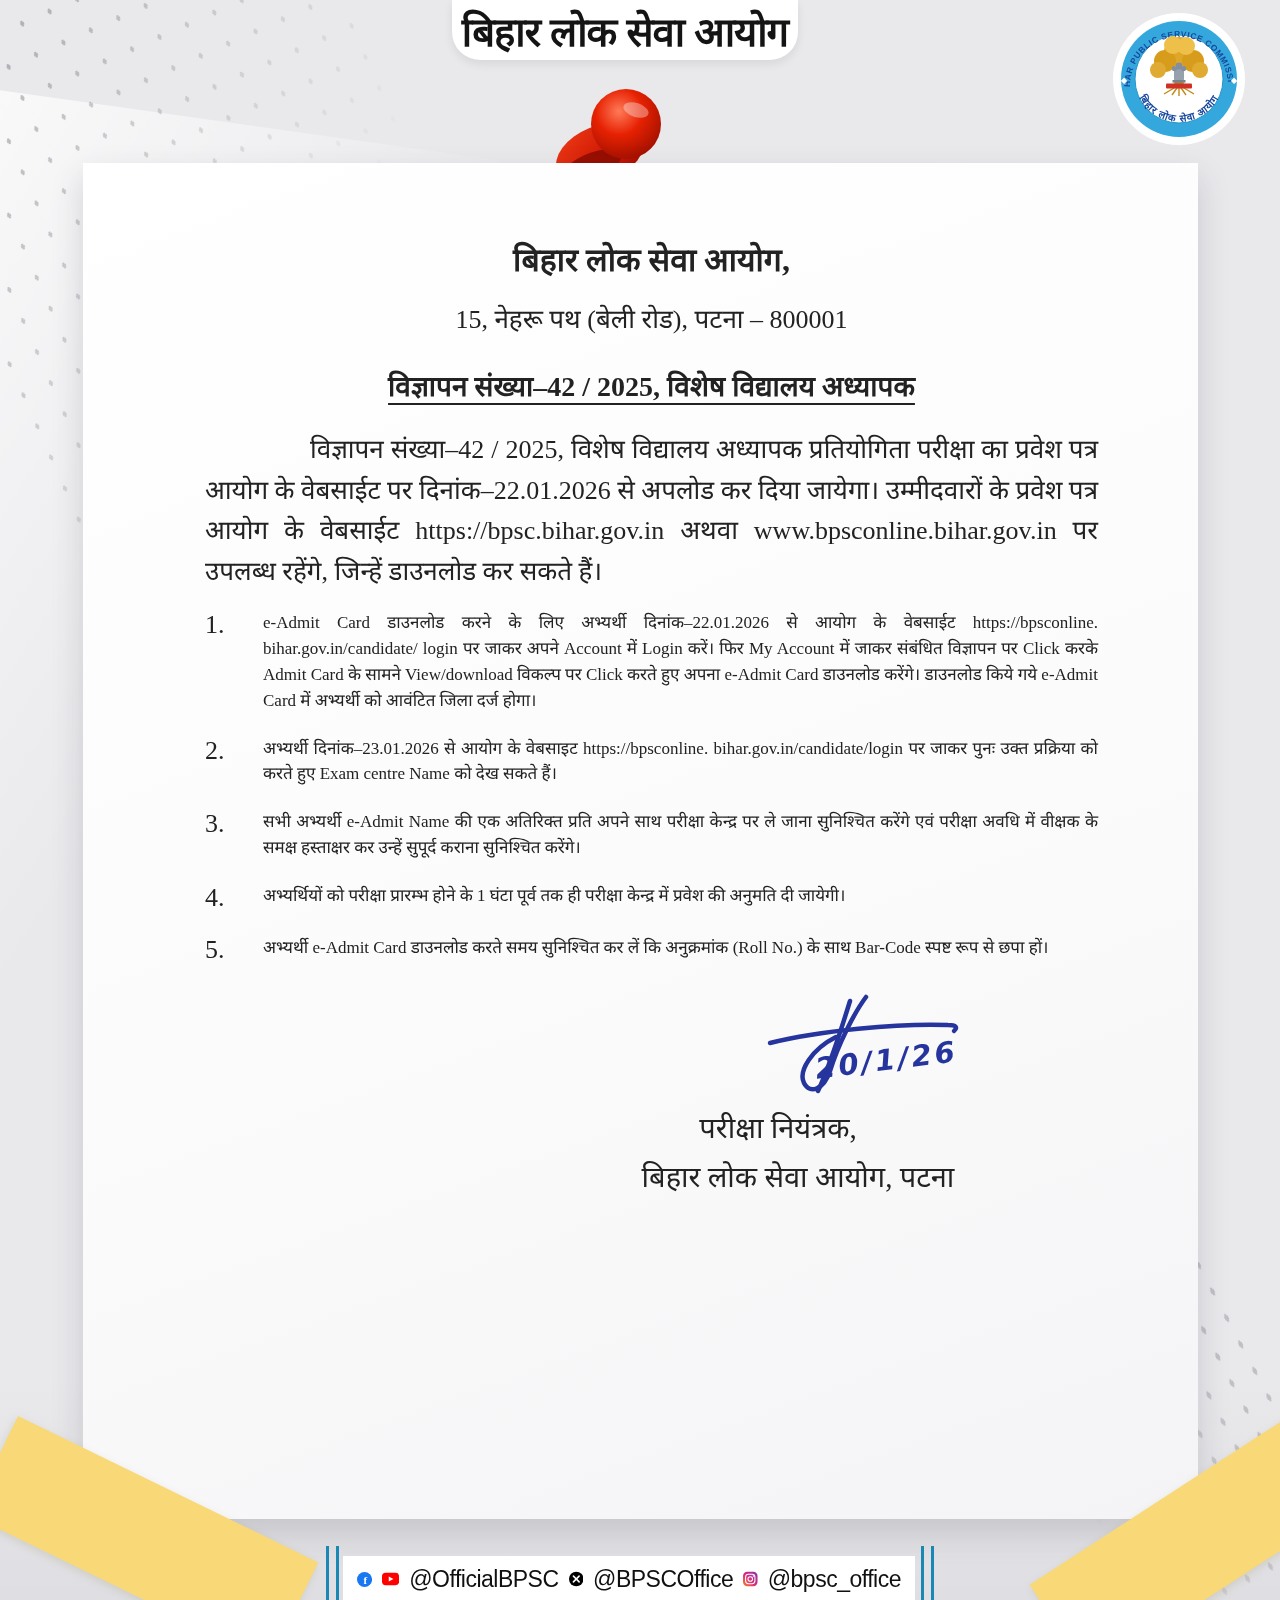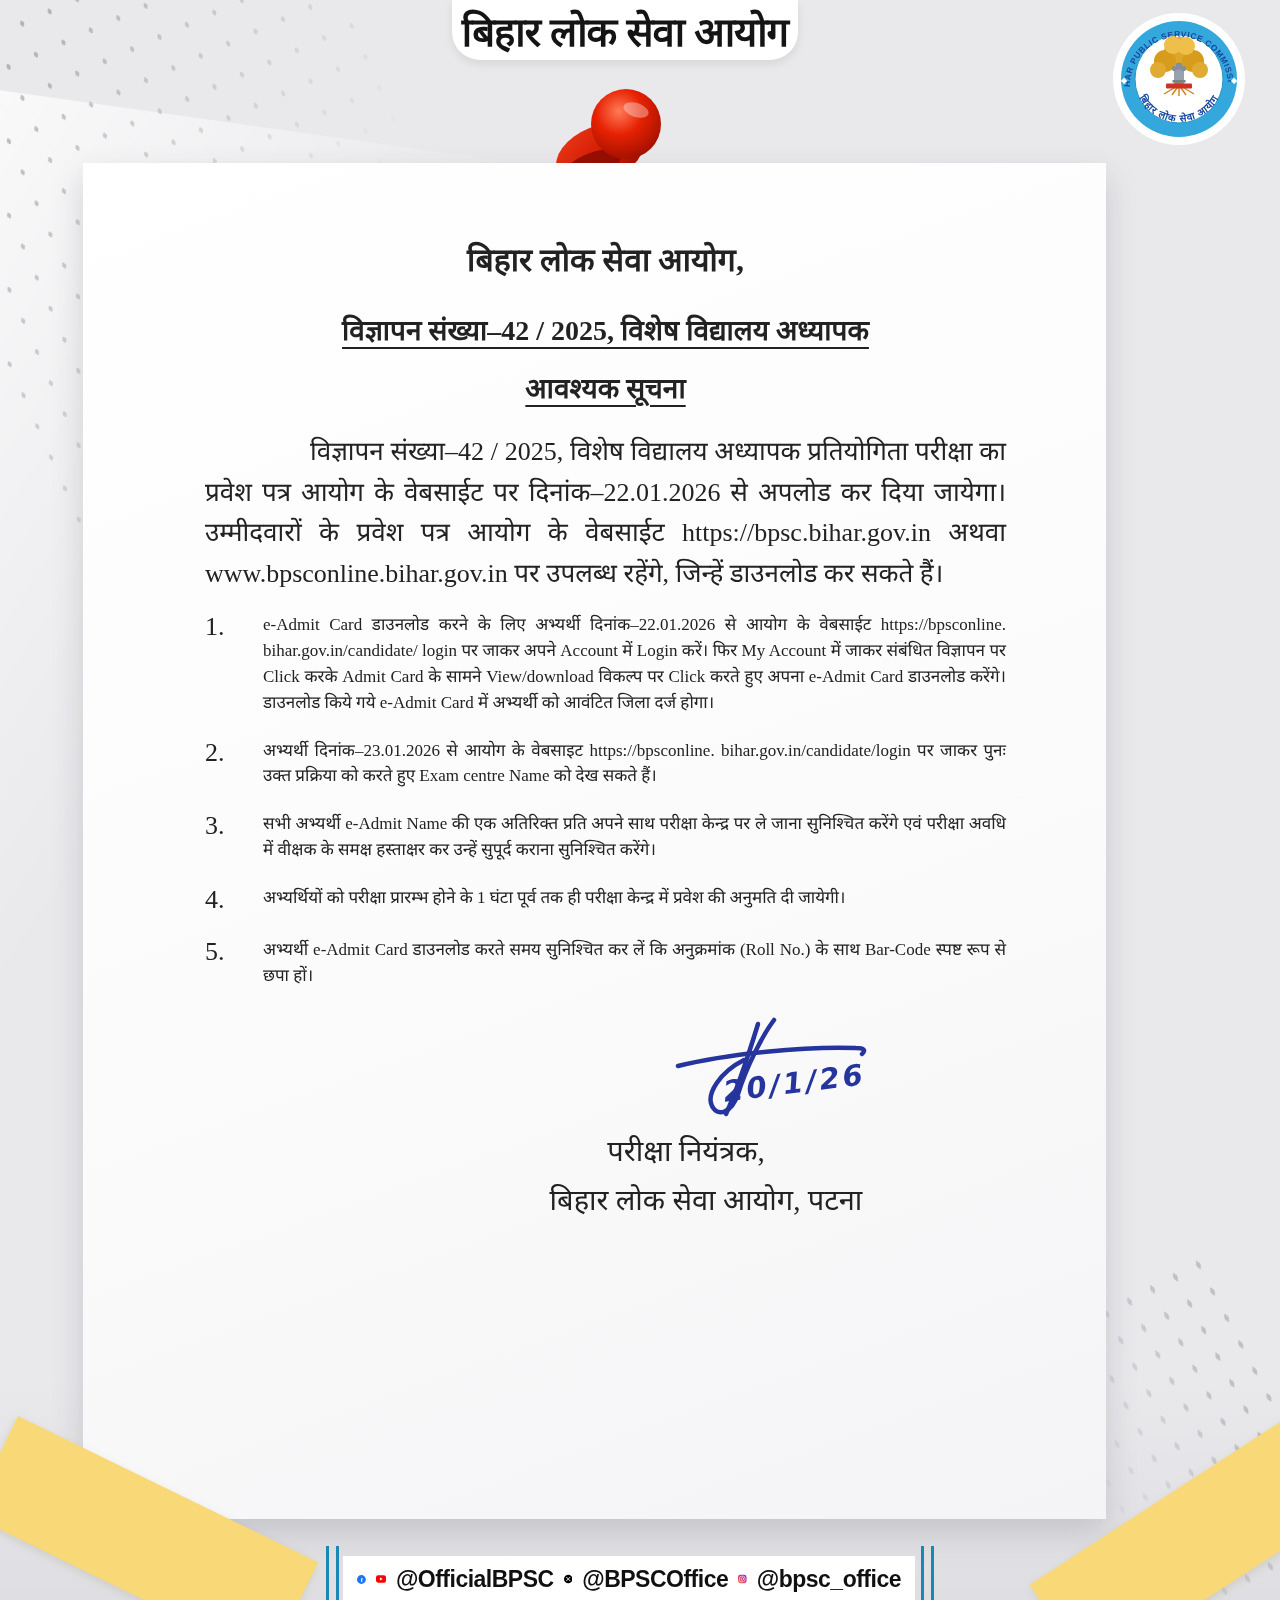--- a/index.html
+++ b/index.html
@@ -30,21 +30,21 @@
   .title-card{position:absolute;left:452px;top:0;width:346px;height:60px;
     background:#fff;border-radius:0 0 28px 28px;
     box-shadow:0 4px 10px rgba(0,0,0,.08);
     display:flex;align-items:center;justify-content:center;}
   .title-card h1{margin:0;font-size:40px;font-weight:900;color:#141414;letter-spacing:-1px;}
   
   .logo{position:absolute;left:1110px;top:6px;width:140px;height:140px;}
   
   .pushpin{position:absolute;left:540px;top:86px;width:160px;height:125px;}
   
-  .paper{position:absolute;left:83px;top:163px;width:1023px;height:1356px;
+  .paper{position:absolute;left:83px;top:163px;width:1115px;height:1356px;
     background:linear-gradient(160deg,#ffffff 0%,#fbfbfc 55%,#f4f4f6 100%);
     box-shadow:0 14px 30px rgba(60,60,70,.18);
     color:#222;font-family:"Liberation Serif","DejaVu Serif",serif;
     box-sizing:border-box;padding:74px 100px 8px 122px;}
   .ltr-center{text-align:center;}
   .org-name{font-size:32px;font-weight:700;margin:0;}
   .org-address{font-size:26px;margin:20px 0 0 0;}
   .notice-heading{font-size:28px;font-weight:700;margin:30px 0 0 0;
     text-decoration:underline;text-underline-offset:7px;text-decoration-thickness:2px;}
   .notice-subheading{font-size:28px;font-weight:700;margin:20px 0 0 0;
@@ -68,21 +68,21 @@
     transform:rotate(26deg);transform-origin:top left;}
   .tape-right{left:1030px;top:1478px;width:360px;height:108px;transform:rotate(-33deg);}
   
   .footer-bar{position:absolute;left:343px;top:1556px;width:572px;height:46px;
     background:#fff;display:flex;align-items:center;justify-content:center;gap:10px;
     padding:0 14px;box-sizing:border-box;}
   .fline{position:absolute;top:1546px;width:7px;height:56px;
     border-left:3px solid #1b87b5;border-right:3px solid #1b87b5;}
   .fline-left{left:326px;}
   .fline-right{left:921px;}
-  .handle{font-size:23px;font-weight:700;color:#101010;white-space:nowrap;letter-spacing:-.5px;}
+  .handle{font-size:23px;font-weight:400;color:#101010;white-space:nowrap;letter-spacing:-.5px;}
   .sicon{display:block;}
 </style>
 </head>
 <body>
 
 <div class="sheen-a"></div>
 <div class="sheen-b"></div>
 <div class="dots-tl"></div>
 <div class="dashes-br"></div>
 
@@ -152,22 +152,22 @@
     <ellipse cx="62" cy="104" rx="42" ry="9" fill="rgba(100,40,30,.15)"></ellipse>
     <ellipse cx="60" cy="68" rx="46" ry="28" fill="url(#pinFlange)" transform="rotate(-22 60 68)"></ellipse>
     <ellipse cx="52" cy="80" rx="31" ry="13" fill="#8c0c00" opacity=".85" transform="rotate(-22 52 80)"></ellipse>
     <circle cx="86" cy="38" r="35" fill="url(#pinBall)"></circle>
     <ellipse cx="96" cy="24" rx="13" ry="7" fill="rgba(255,255,255,.35)" transform="rotate(18 96 24)"></ellipse>
   </svg>
 </div>
 
 <div class="paper">
   <p class="org-name ltr-center">बिहार लोक सेवा आयोग,</p>
+  <p class="org-address ltr-center">15, नेहरू पथ (बेली रोड),  पटना – 800001</p>
   <p class="notice-heading ltr-center">विज्ञापन संख्या–42 / 2025, विशेष विद्यालय अध्यापक</p>
-  <p class="notice-subheading ltr-center">आवश्यक सूचना</p>
 
   <p class="intro">विज्ञापन संख्या–42 / 2025, विशेष विद्यालय अध्यापक प्रतियोगिता परीक्षा का प्रवेश पत्र आयोग के वेबसाईट पर दिनांक–22.01.2026 से अपलोड कर दिया जायेगा। उम्मीदवारों के प्रवेश पत्र आयोग के वेबसाईट https://bpsc.bihar.gov.in अथवा www.bpsconline.bihar.gov.in पर उपलब्ध रहेंगे, जिन्हें डाउनलोड कर सकते हैं।</p>
 
   <div class="items">
     <div class="item">
       <span class="num">1.</span>
       <span class="txt">e-Admit Card डाउनलोड करने के लिए अभ्यर्थी दिनांक–22.01.2026 से आयोग के वेबसाईट https://bpsconline. bihar.gov.in/candidate/ login पर जाकर अपने Account में Login करें। फिर My Account में जाकर संबंधित विज्ञापन पर Click करके Admit Card के सामने View/download विकल्प पर Click करते हुए अपना e-Admit Card डाउनलोड करेंगे। डाउनलोड किये गये e-Admit Card में अभ्यर्थी को आवंटित जिला दर्ज होगा।</span>
     </div>
     <div class="item">
       <span class="num">2.</span>

